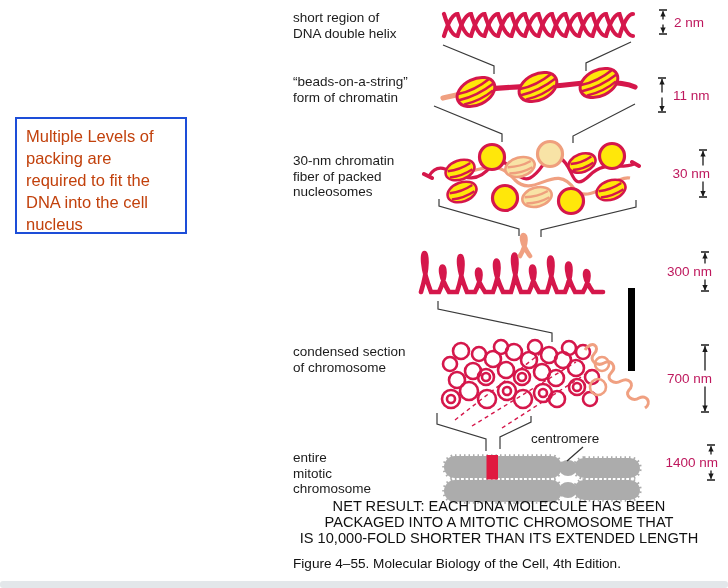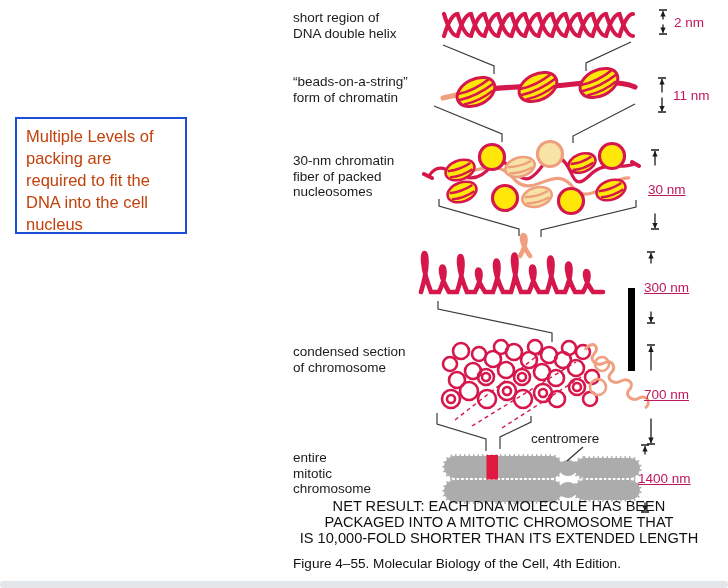--- a/index.html
+++ b/index.html
@@ -9,21 +9,21 @@
 
   .note-box{position:absolute;left:15px;top:73px;width:172px;height:117px;
             border:2px solid #1d4ed8;box-sizing:border-box;padding:6px 9px;
             font-size:16.5px;line-height:22px;color:#c2410c;margin-top:44px;}
 
   .stage-label{position:absolute;left:293px;width:160px;font-size:13.5px;line-height:15.5px;
                white-space:pre-line;color:#1c1c1c;}
   .sl1{top:10px}.sl2{top:74px}.sl3{top:153px}.sl4{top:241px}.sl5{top:344px}.sl6{top:450px}
 
   .measure{position:absolute;font-size:13.5px;color:#be185d;}
-  .m-stack{display:flex;flex-direction:column;align-items:flex-start;gap:16px;text-decoration:underline;}
+  .m-stack{display:flex;flex-direction:column;align-items:flex-end;gap:0;}
   .m-side{display:flex;flex-direction:row;align-items:center;gap:4px;}
   .m-side .arrcol{display:flex;flex-direction:column;align-items:center;gap:4px;}
   .m1{left:656px;top:9px}.m2{left:655px;top:77px}
   .m3{left:648px;top:149px;width:62px}.m4{left:644px;top:251px;width:68px}
   .m5{left:644px;top:344px;width:68px}.m6{left:638px;top:444px;width:80px}
   .arr{display:block}
 
   .centromere-label{position:absolute;left:531px;top:431px;font-size:13.5px;color:#1c1c1c;text-align:right;}
 
   .net-result{position:absolute;left:268px;top:498px;width:462px;text-align:center;

